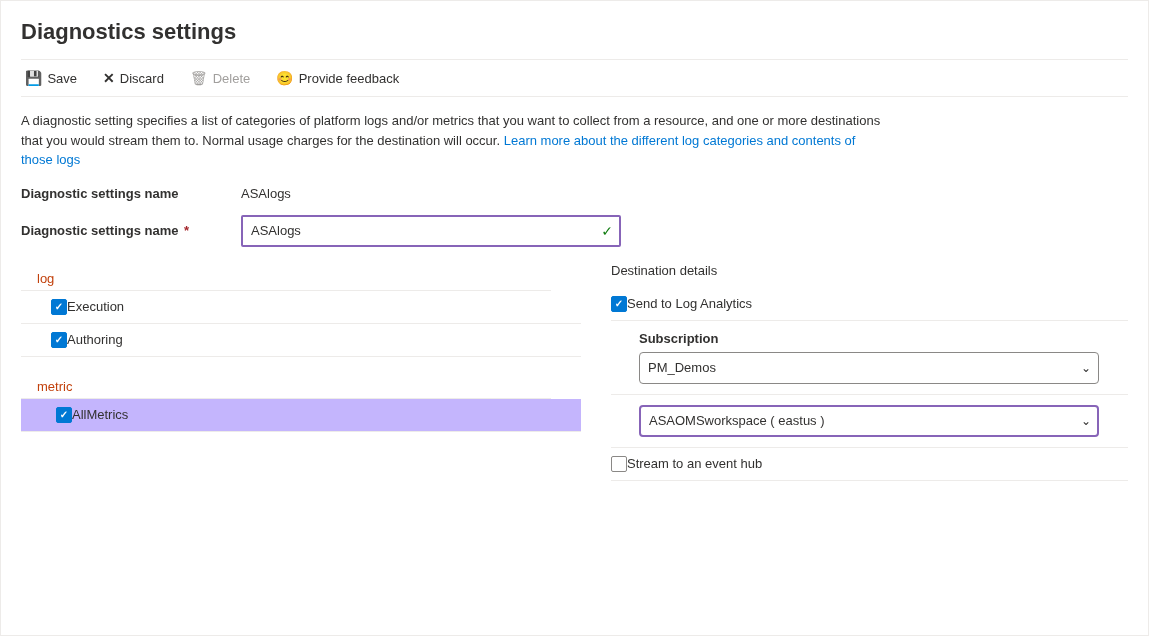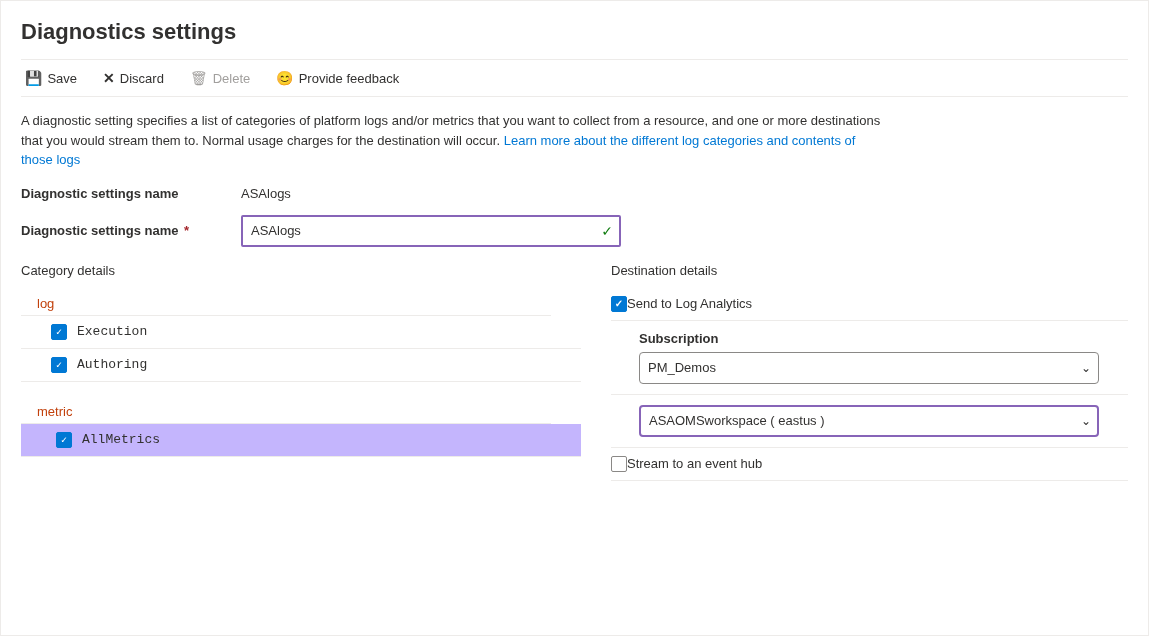--- a/index.html
+++ b/index.html
@@ -124,22 +124,20 @@
       margin-bottom: 10px;
     }
     .category-section {
       margin-bottom: 14px;
     }
     .category-item {
       display: flex;
       align-items: center;
       padding: 8px 0 8px 30px;
       border-bottom: 1px solid #edebe9;
-      gap: 10px;
-      font-family: Liberation Mono, monospace;
     }
     .category-item.highlighted {
       background: #c4b5fd;
       padding-left: 35px;
     }
     .category-item:first-of-type {
       border-top: 1px solid #edebe9;
     }
     .checkbox-blue {
       width: 16px;
@@ -281,21 +279,20 @@
     </div>
     <div class="text-input-wrapper">
       <input type="text" class="text-input" value="ASAlogs" style="border-color: rgb(135, 100, 184); border-width: 2px;">
       <span class="input-check-icon">✓</span>
     </div>
   </div>
 
   <div class="main-content">
 
     <div class="left-panel">
-      <div class="section-label">Category details</div>
 
       <div class="category-section">
         <div class="group-header">log</div>
         <hr class="log-group-divider">
 
         <div class="category-item">
           <div class="checkbox-blue"></div>
           <span class="category-item-label">Execution</span>
         </div>
         <div class="category-item">

